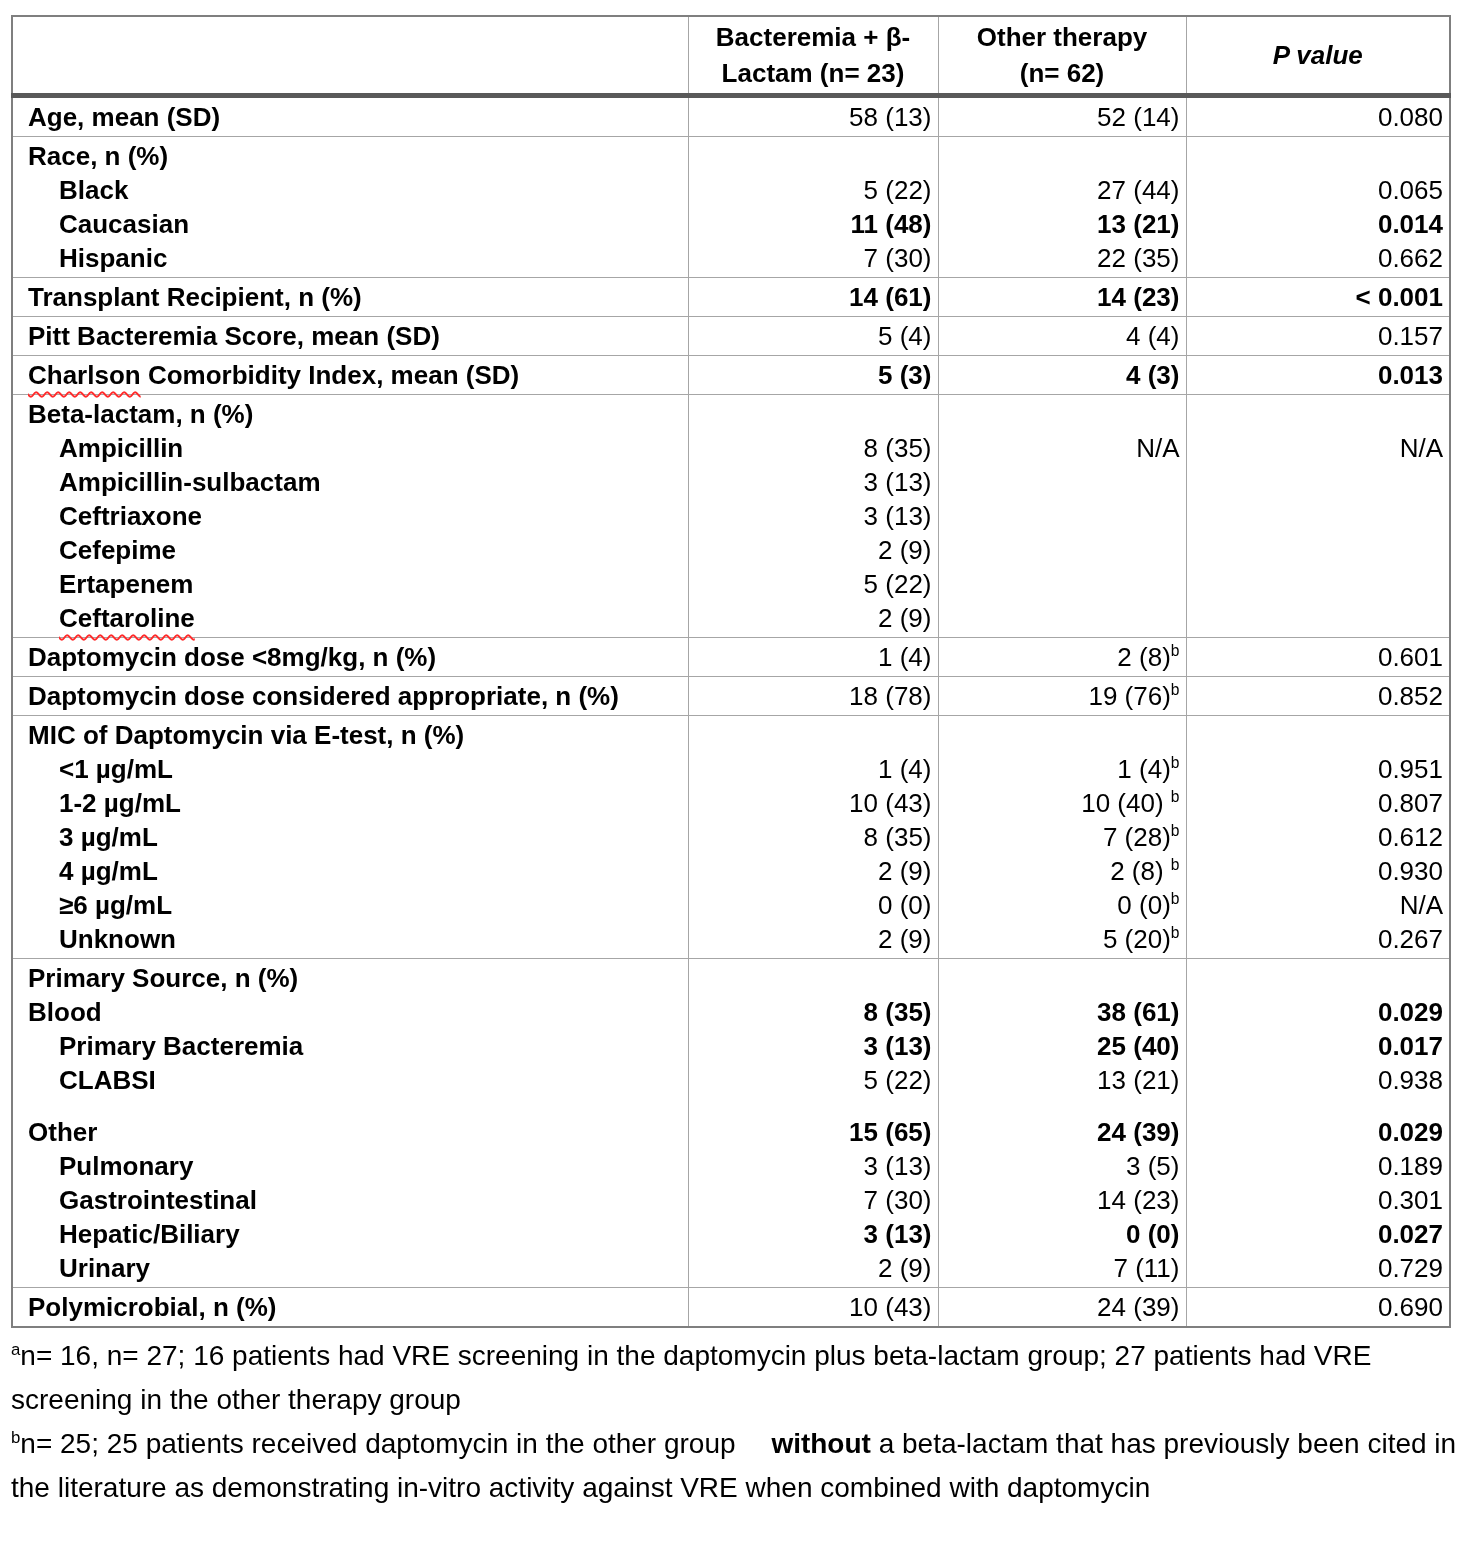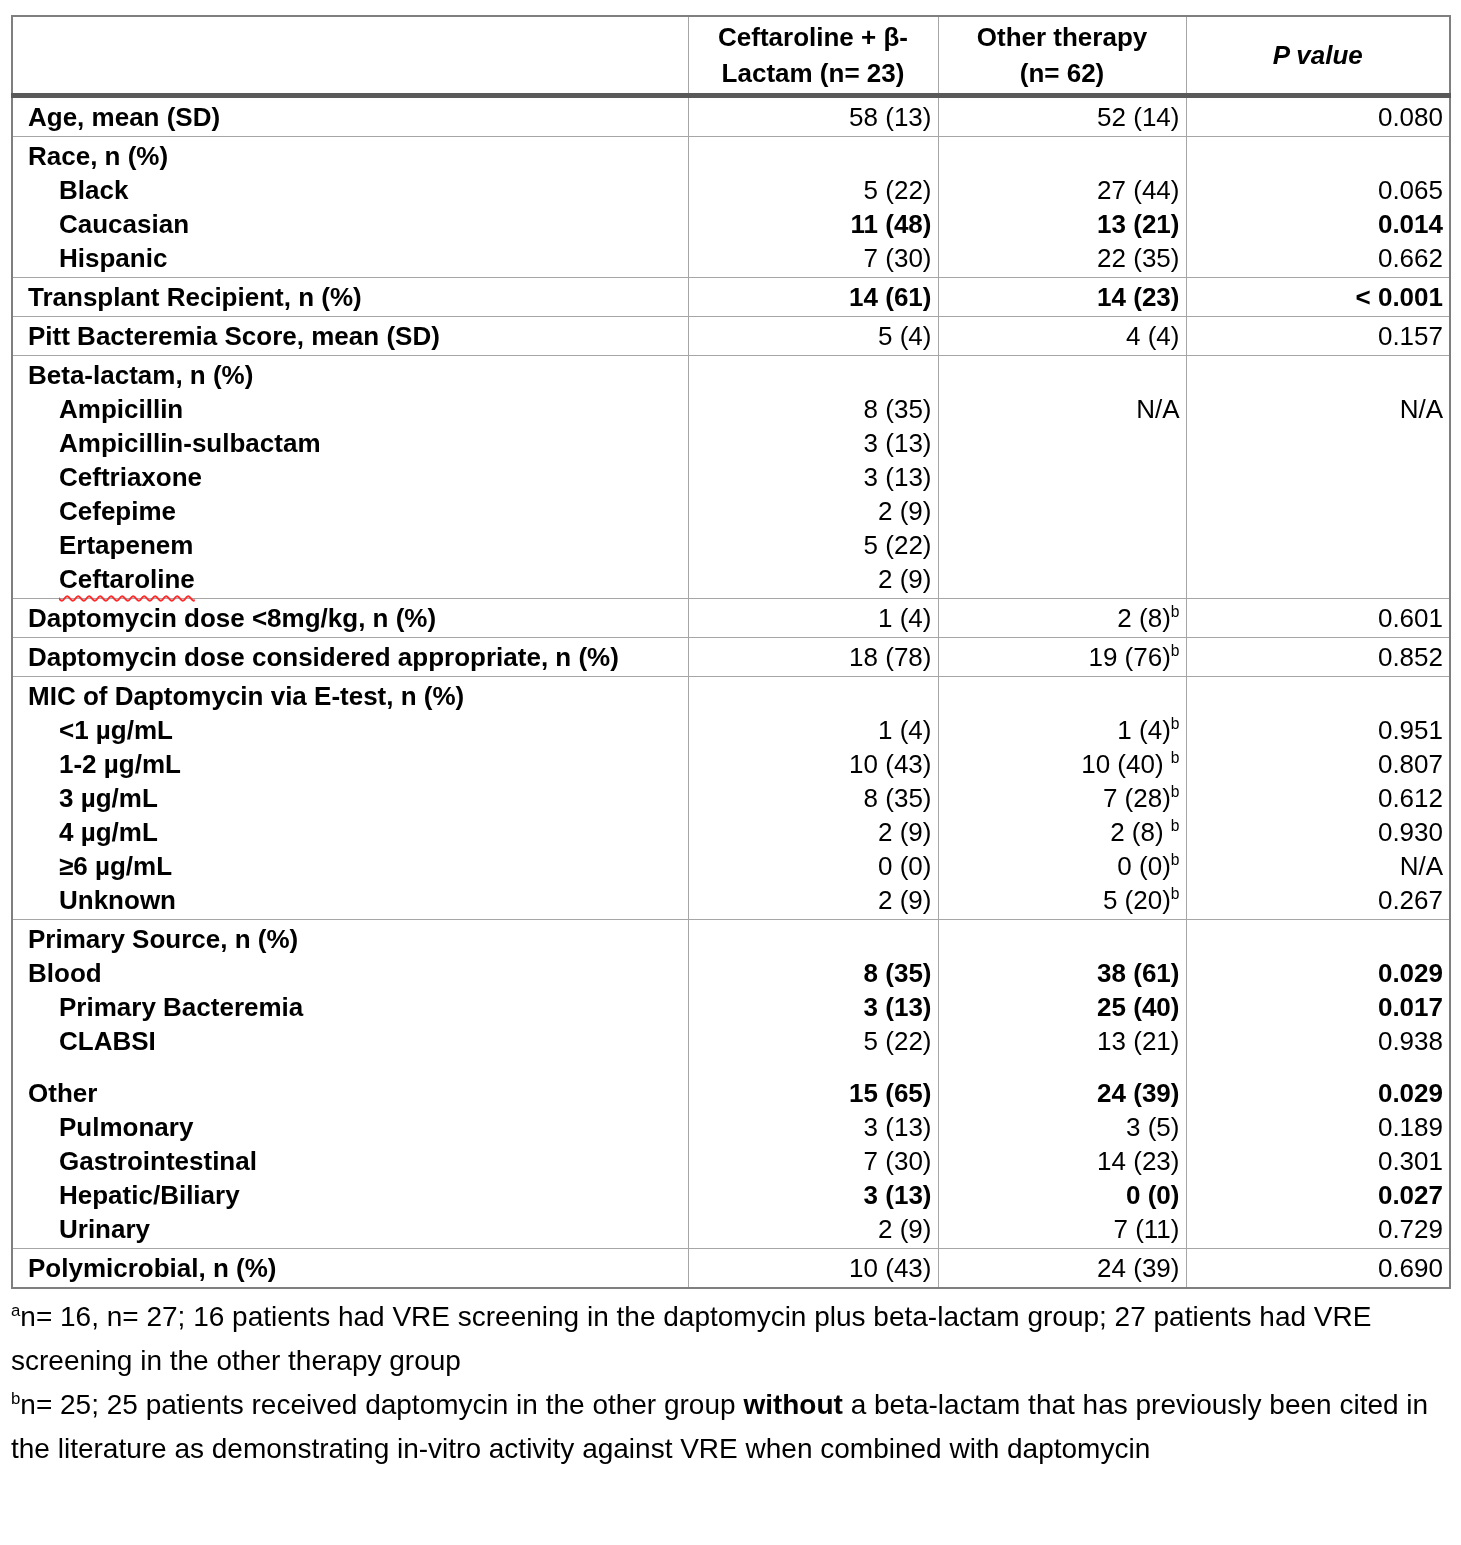--- a/index.html
+++ b/index.html
@@ -45,40 +45,40 @@
     text-decoration-thickness: 2px;
     text-underline-offset: 7px;
   }
 
   .footnotes { margin-top: 6px; width: 1450px; }
   .fnote {
     font-size: 28px;
     line-height: 44px;
     font-weight: normal;
   }
-  .fnote b { font-weight: bold; }
+  .fnote b { font-weight: bold; margin-left: 28px; }
 </style>
 </head>
 <body>
 
 <div class="page">
   <table class="cmp">
     <colgroup>
       <col style="width:676px">
       <col style="width:250px">
       <col style="width:248px">
       <col style="width:264px">
     </colgroup>
     <thead id="thead">
         <tr>
           <td class="hcell">
             <div class="hline">&nbsp;</div>
           </td>
           <td class="hcell">
-            <div class="hline">Ceftaroline + β-</div>
+            <div class="hline">Bacteremia + β-</div>
             <div class="hline">Lactam (n= 23)</div>
           </td>
           <td class="hcell">
             <div class="hline">Other therapy</div>
             <div class="hline">(n= 62)</div>
           </td>
           <td class="hcell italic">
             <div class="hline">P value</div>
           </td>
         </tr>
@@ -143,20 +143,34 @@
             <div class="line label">Pitt Bacteremia Score, mean (SD)</div>
           </td>
           <td class="valcell">
             <div class="line val">5 (4)</div>
           </td>
           <td class="valcell">
             <div class="line val">4 (4)</div>
           </td>
           <td class="valcell">
             <div class="line val">0.157</div>
+          </td>
+        </tr>
+        <tr>
+          <td class="labelcell">
+            <div class="line label"><span class="sq">Charlson</span> Comorbidity Index, mean (SD)</div>
+          </td>
+          <td class="valcell">
+            <div class="line val b">5 (3)</div>
+          </td>
+          <td class="valcell">
+            <div class="line val b">4 (3)</div>
+          </td>
+          <td class="valcell">
+            <div class="line val b">0.013</div>
           </td>
         </tr>
         <tr>
           <td class="labelcell">
             <div class="line label">Beta-lactam, n (%)</div>
             <div class="line label ind">Ampicillin</div>
             <div class="line label ind">Ampicillin-sulbactam</div>
             <div class="line label ind">Ceftriaxone</div>
             <div class="line label ind">Cefepime</div>
             <div class="line label ind">Ertapenem</div>

